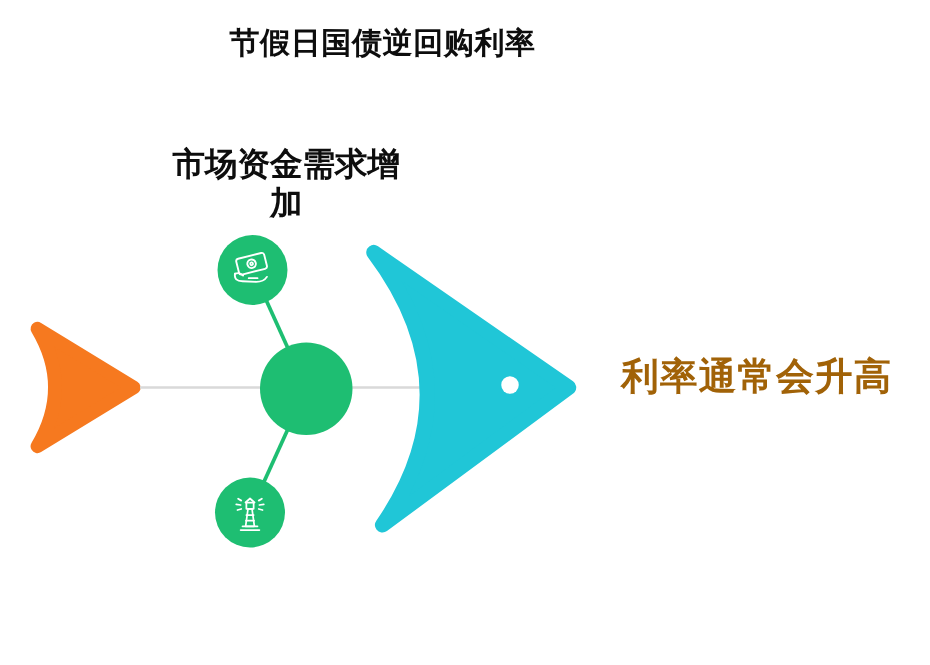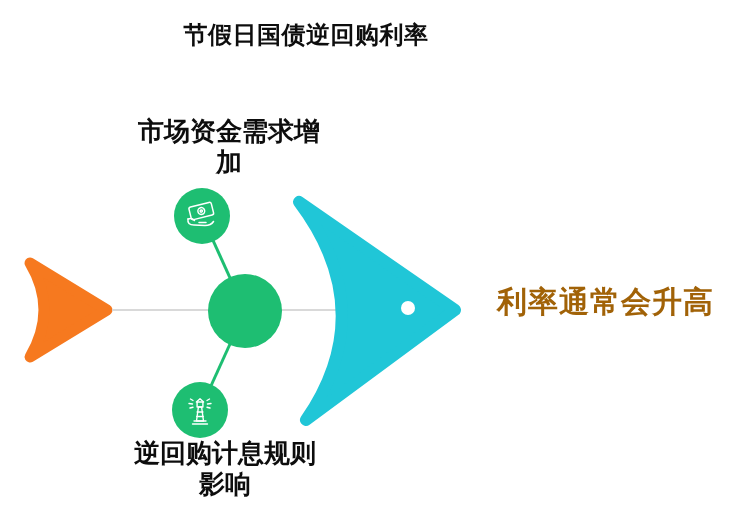--- a/index.html
+++ b/index.html
@@ -61,16 +61,15 @@
       <path d="M -7.5 -6 L -11 -6.5"></path>
       <path d="M -7 -2.8 L -10 -2"></path>
       <path d="M 7 -9.5 L 9.5 -11"></path>
       <path d="M 7.5 -6 L 11 -6.5"></path>
       <path d="M 7 -2.8 L 10 -2"></path>
     </g>
   </svg>
 
   <div class="txt" id="cause-top">市场资金需求增加</div>
   <div class="txt" id="title">节假日国债逆回购利率</div>
-  <div class="txt" id="cause-bottom">逆回购计息规则影响</div>
   <div class="txt" id="effect">利率通常会升高</div>
 
 </div>
 
 </body></html>

